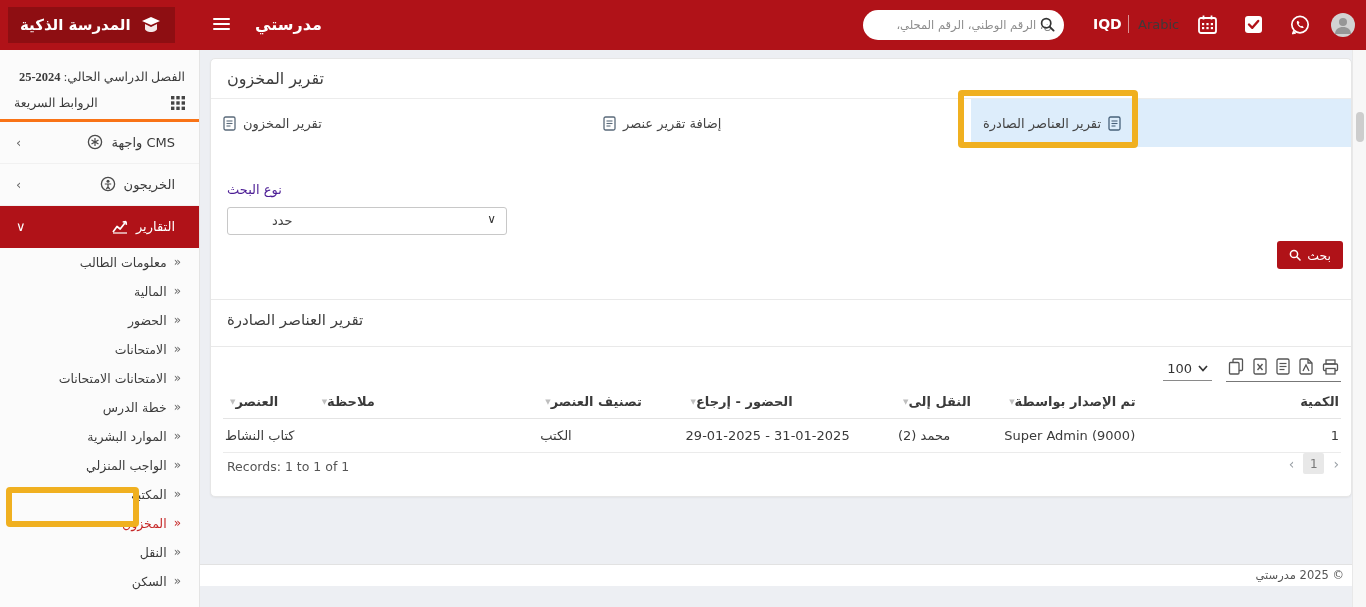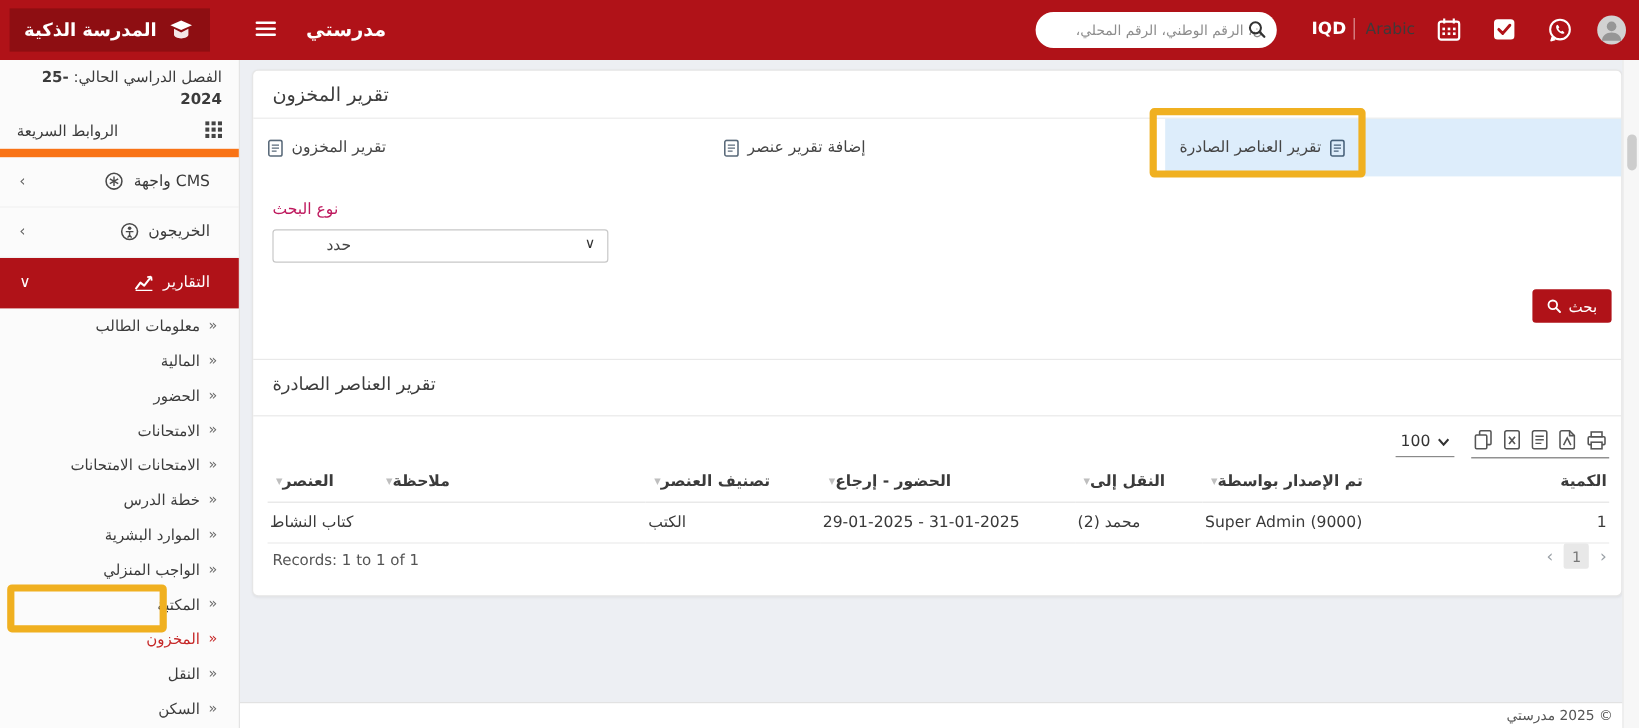--- a/index.html
+++ b/index.html
@@ -18,21 +18,21 @@
   .hdr-search input::placeholder { color:#8d8d8d; }
   .hdr-search .mag { position:absolute; right:9px; top:7px; }
   .hdr-currency { position:absolute; left:1093px; top:16px; color:#fff; font-weight:bold; font-size:14px; }
   .hdr-divider { position:absolute; left:1128px; top:15px; width:1px; height:18px; background:rgba(255,255,255,.55); }
   .hdr-lang { position:absolute; left:1138px; top:17px; color:#3f3a3a; font-size:13px; max-width:52px; overflow:hidden; white-space:nowrap; }
   .hdr-ic { position:absolute; top:14px; cursor:pointer; }
   .avatar { position:absolute; left:1331px; top:13px; width:24px; height:24px; border-radius:50%; background:#d2d2d2; display:flex; align-items:center; justify-content:center; overflow:hidden; cursor:pointer; }
 
   
   .sidebar { position:absolute; left:0; top:50px; width:200px; height:557px; background:#fbfbfb; border-right:1px solid #e4e4e4; z-index:5; }
-  .term-block { padding:5px 14px 8px 14px; border-bottom:7px solid #f97316; }
+  .term-block { padding:18px 14px 8px 14px; border-bottom:3px solid #f97316;font-family:Liberation Serif, serif; }
   .term-line { direction:rtl; font-size:12.5px; color:#3b3b3b; line-height:1.5; }
   .term-val { font-weight:bold; }
   .quick-row { display:flex; flex-direction:row-reverse; justify-content:space-between; align-items:center; margin-top:8px; }
   .quick-label { font-size:12.5px; color:#3b3b3b; }
   .menu-item { height:42px; display:flex; flex-direction:row-reverse; align-items:center; justify-content:space-between; padding:0 24px 0 16px; border-bottom:1px solid #f1f1f1; cursor:pointer; }
   .mi-group { display:flex; flex-direction:row-reverse; align-items:center; gap:8px; }
   .mi-label { font-size:13px; color:#3a3a3a; }
   .mi-chevron { font-size:13px; color:#666; }
   .menu-item.active { background:#b01218; border-bottom:0; }
   .menu-item.active .mi-label, .menu-item.active .mi-chevron { color:#fff; }
@@ -44,21 +44,21 @@
 
   
   .card { position:absolute; left:210px; top:58px; width:1142px; height:439px; background:#fff; border:1px solid #e6e6e6; border-radius:5px; box-shadow:0 1px 2px rgba(0,0,0,.05); z-index:4; }
   .card-title-row { height:40px; display:flex; align-items:center; padding:0 16px; border-bottom:1px solid #ececec; }
   .card-title { font-size:16px; color:#3d3d3d; direction:rtl; }
   .tabs-row { display:flex; height:48px; }
   .tab { width:380px; display:flex; align-items:center; gap:7px; padding-left:12px; font-size:13px; color:#444; cursor:pointer; }
   .tab .tab-label { direction:rtl; }
   .tab.active { background:#ddedfb; flex:1; }
   .filter-area { padding:14px 16px 0 16px; }
-  .filter-label { font-size:13px; color:#be185d; margin-top:6px; direction:rtl; display:inline-block; }
+  .filter-label { font-size:13px; color:#4c1d95; margin-top:21px; direction:rtl; display:inline-block; }
   .select-box { position:relative; margin-top:9px; width:280px; height:28px; border:1px solid #c8c8c8; border-radius:3px; background:#fff; cursor:pointer; }
   .select-value { position:absolute; left:44px; top:5px; font-size:13px; color:#444; }
   .select-caret { position:absolute; right:10px; top:4px; font-size:12px; color:#333; }
   .btn-search { position:absolute; right:8px; top:182px; height:28px; background:#b01218; border:none; border-radius:3px; color:#fff; font-size:12.5px; padding:0 12px; display:flex; align-items:center; gap:6px; cursor:pointer; font-family:inherit; }
   .section-divider { position:absolute; left:0; top:240px; width:100%; border-top:1px solid #e9e9e9; }
   .section-title { position:absolute; left:16px; top:252px; font-size:15px; color:#3d3d3d; direction:rtl; }
   .section-divider2 { position:absolute; left:0; top:287px; width:100%; border-top:1px solid #e9e9e9; }
   .tbl-search { position:absolute; left:16px; top:298px; width:176px; border:0; border-bottom:1px solid #b5b5b5; outline:none; font-size:13.5px; color:#444; padding:4px 0; background:transparent; font-family:inherit; }
   .tbl-search::placeholder { color:#9e9e9e; }
   .pagesize { position:absolute; right:139px; top:300px; border-bottom:1px solid #8a8a8a; padding:2px 4px 4px 4px; font-size:13px; color:#333; display:flex; align-items:center; gap:6px; cursor:pointer; }
@@ -68,21 +68,21 @@
   .data-table th { font-size:13px; color:#3b3b3b; text-align:left; font-weight:bold; padding:9px 2px; border-bottom:1px solid #e4e4e4; white-space:nowrap; }
   .data-table td { font-size:13px; color:#3a3a3a; text-align:left; padding:9px 2px; border-bottom:1px solid #ebebeb; white-space:nowrap; }
   .sort-arrow { font-size:7px; color:#bfbfbf; vertical-align:2px; margin-right:5px; }
   .col-qty { text-align:right !important; }
   .records { position:absolute; left:16px; top:400px; font-size:12.5px; color:#555; }
   .pager { position:absolute; right:12px; top:394px; display:flex; align-items:center; gap:9px; }
   .pager .pg-arrow { color:#9aa0a6; font-size:14px; cursor:pointer; }
   .pager .pg-num { width:21px; height:21px; background:#e8e8e8; color:#777; font-size:12px; display:flex; align-items:center; justify-content:center; border-radius:2px; cursor:pointer; }
 
   
-  .footer { position:absolute; left:200px; top:585px; width:1166px; height:22px; background:#fff; border-top:1px solid #e2e2e2; z-index:6; }
+  .footer { position:absolute; left:200px; top:564px; width:1166px; height:22px; background:#fff; border-top:1px solid #e2e2e2; z-index:6; }
   .footer-text { position:absolute; right:22px; top:3px; font-size:11.5px; color:#555; direction:rtl; }
   .scrollbar { position:absolute; left:1352px; top:50px; width:14px; height:557px; background:#f7f7f7; border-left:1px solid #e8e8e8; z-index:25; }
   .scroll-thumb { position:absolute; left:3px; top:62px; width:8px; height:30px; background:#cdcdcd; border-radius:4px; }
   .annot { position:absolute; border:6px solid #f0b020; border-radius:4px; z-index:30; pointer-events:none; }
   .annot-tab { left:958px; top:90px; width:180px; height:58px; }
   .annot-side { left:6px; top:487px; width:133px; height:40px; z-index:30; }
 </style>
 </head>
 <body>
 

